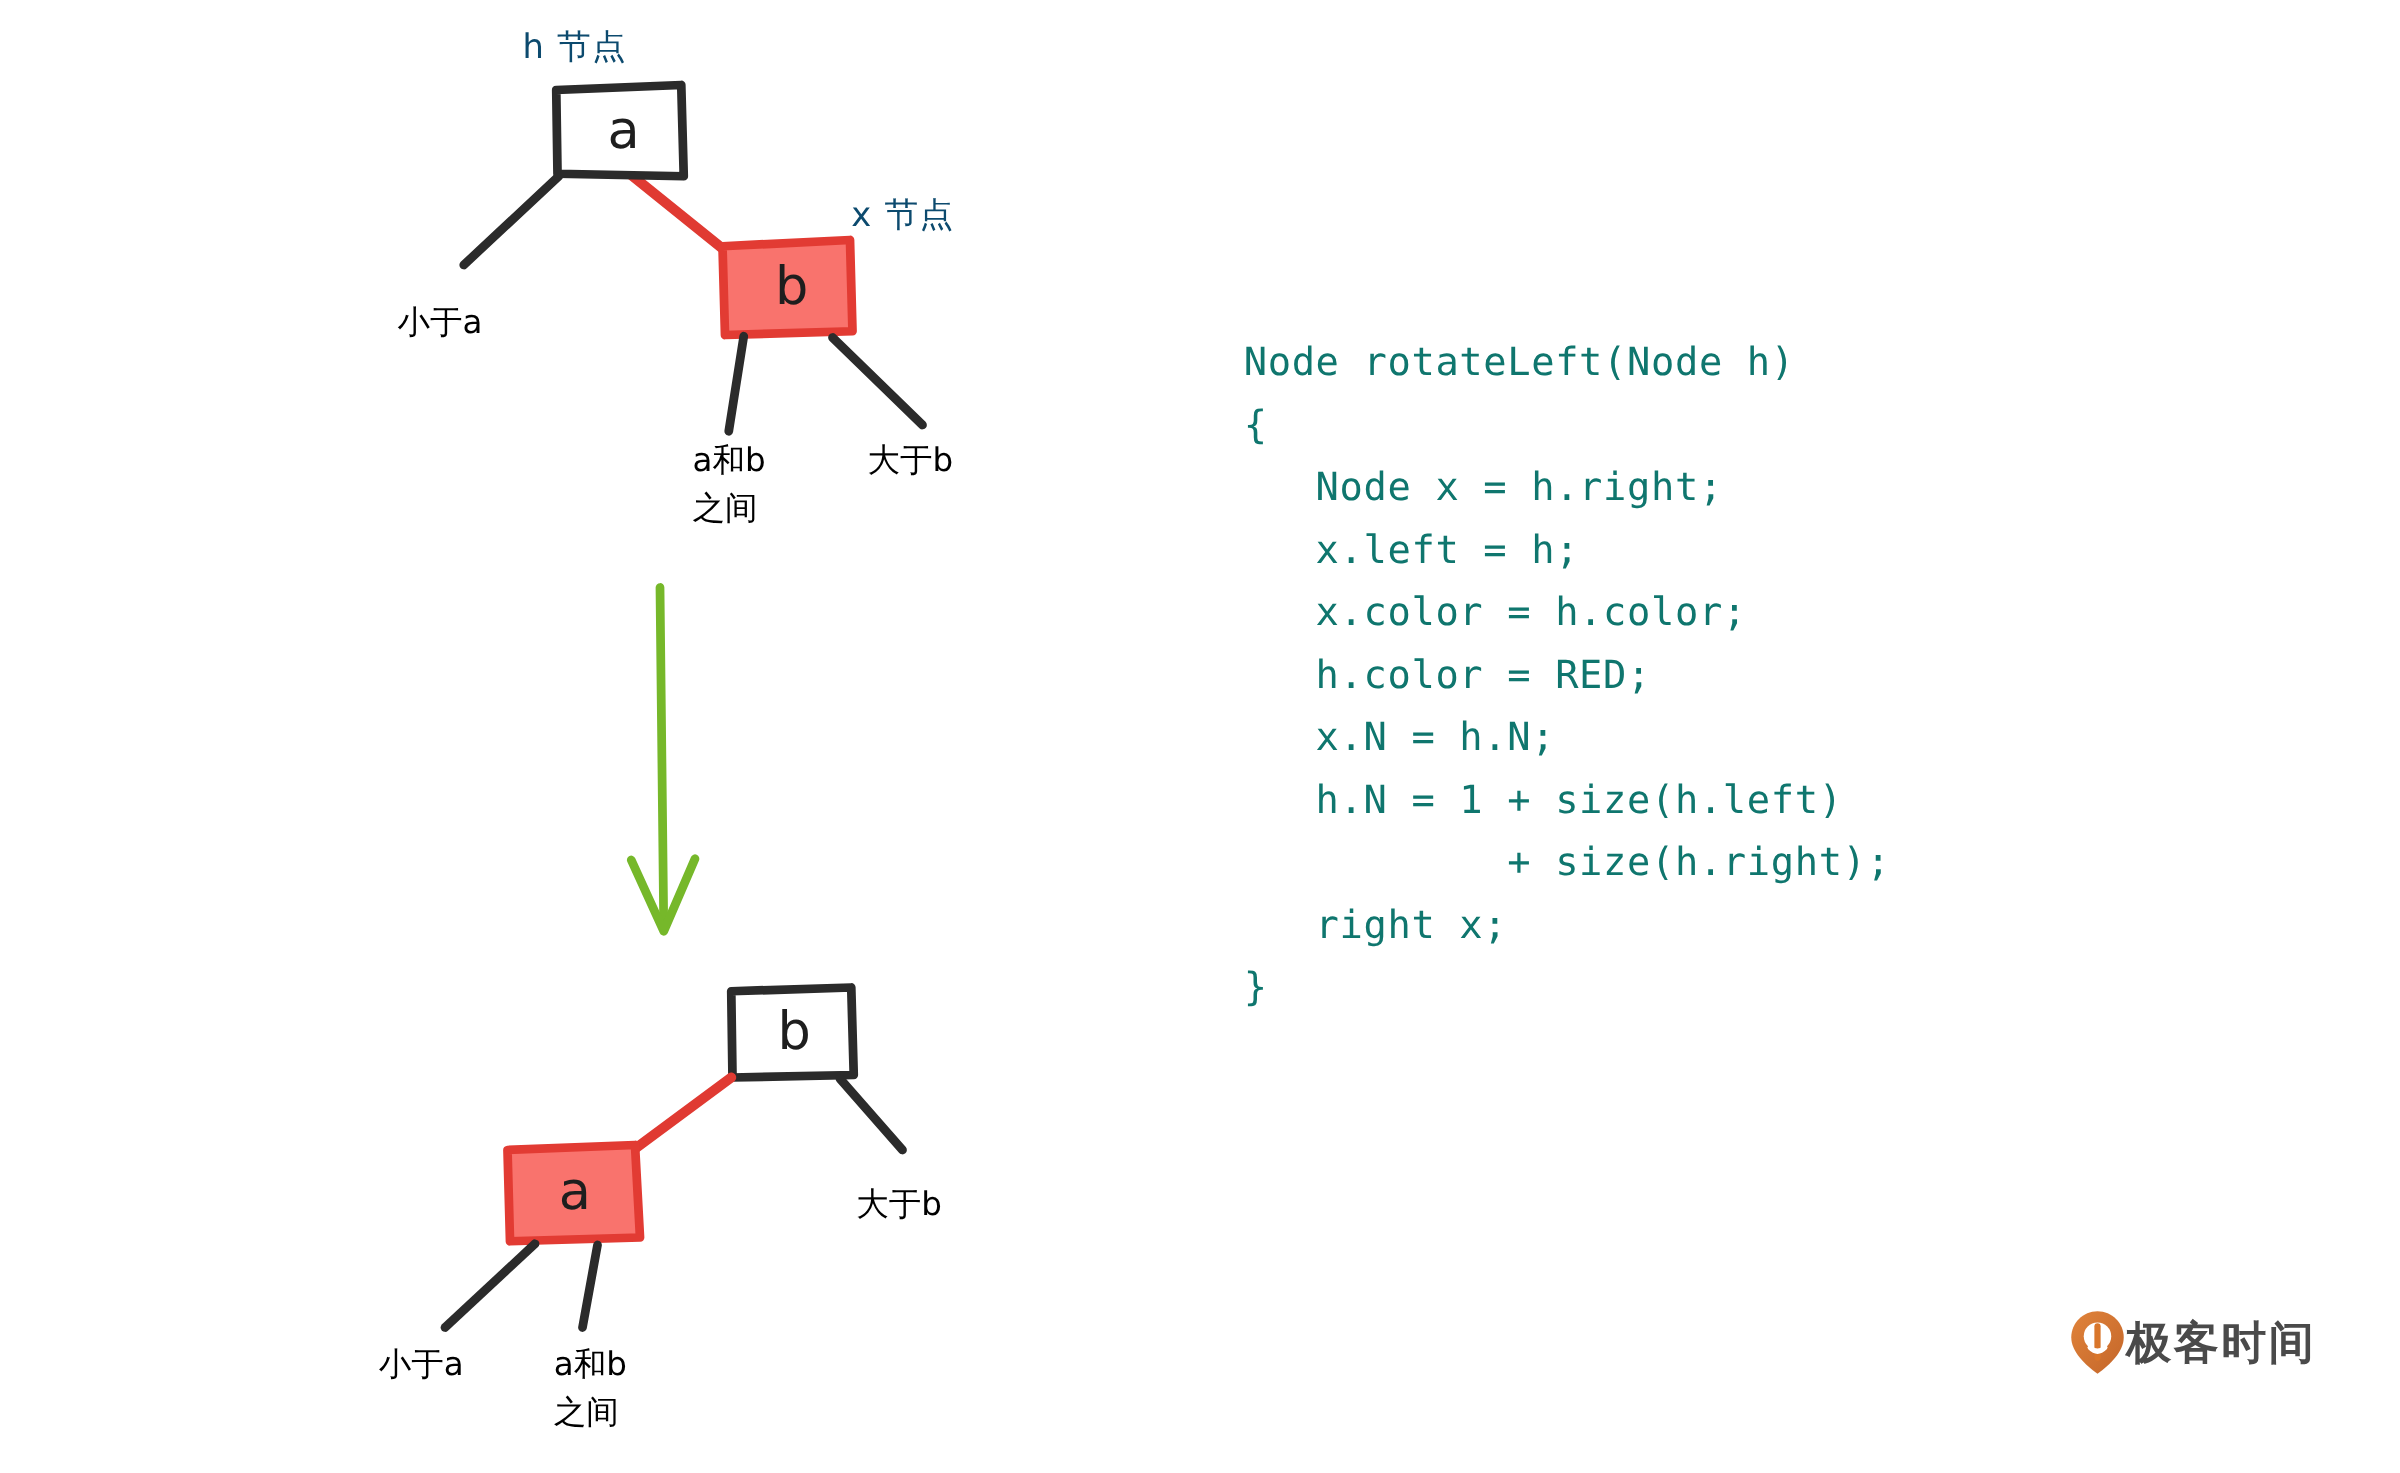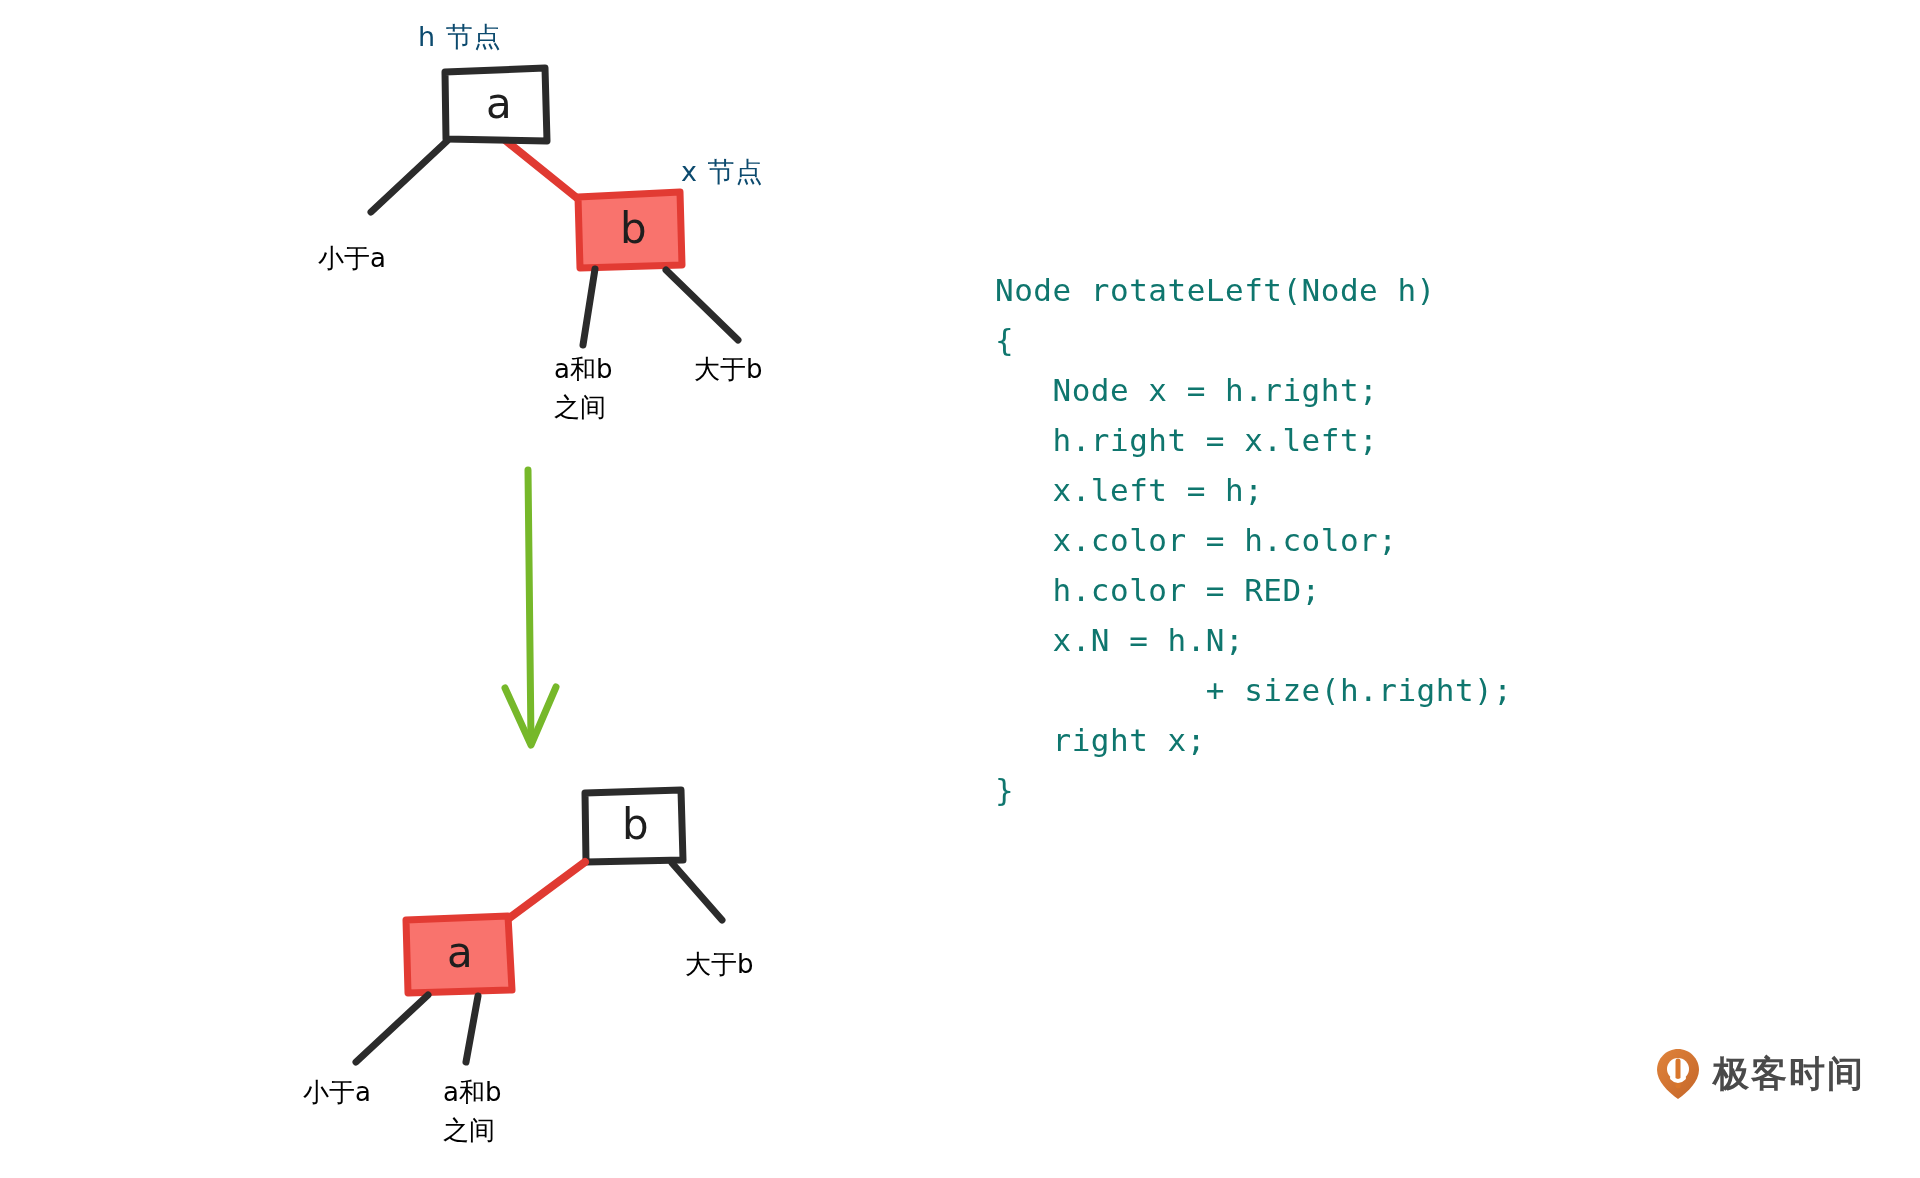--- a/index.html
+++ b/index.html
@@ -41,21 +41,20 @@
     white-space: pre;
     letter-spacing: 0.5px;
   }
   
   #watermark {
     position: absolute;
     left: 1655px;
     top: 1048px;
     display: flex;
     align-items: center;
-    gap: 12px;
   }
   #watermark .wm-text {
     font-family: "DejaVu Sans", "Liberation Sans", sans-serif;
     font-size: 36px;
     font-weight: 700;
     color: #4a4a4a;
     letter-spacing: 2px;
   }
   
   .cn-label {
@@ -142,25 +141,25 @@
 
   <span class="cn-label" style="left: 303px; top: 1073px; white-space: pre;">小于a</span>
   <span class="cn-label" style="left: 443px; top: 1073px; white-space: pre;">a和b
 之间</span>
   <span class="cn-label" style="left: 685px; top: 945px; white-space: pre;">大于b</span>
 
   <div id="code-panel">
     <div class="code-line">Node rotateLeft(Node h)</div>
     <div class="code-line">{</div>
     <div class="code-line">   Node x = h.right;</div>
-    <div class="code-line">   h.right = x.left;</div>
     <div class="code-line">   x.left = h;</div>
     <div class="code-line">   x.color = h.color;</div>
     <div class="code-line">   h.color = RED;</div>
     <div class="code-line">   x.N = h.N;</div>
+    <div class="code-line">   h.N = 1 + size(h.left)</div>
     <div class="code-line">           + size(h.right);</div>
     <div class="code-line">   right x;</div>
     <div class="code-line">}</div>
   </div>
 
   <div id="watermark">
     <svg width="46" height="52" viewBox="0 0 46 52">
       <defs>
         <linearGradient id="gt" x1="0" y1="0" x2="1" y2="1">
           <stop offset="0%" stop-color="#e0833a"></stop>

